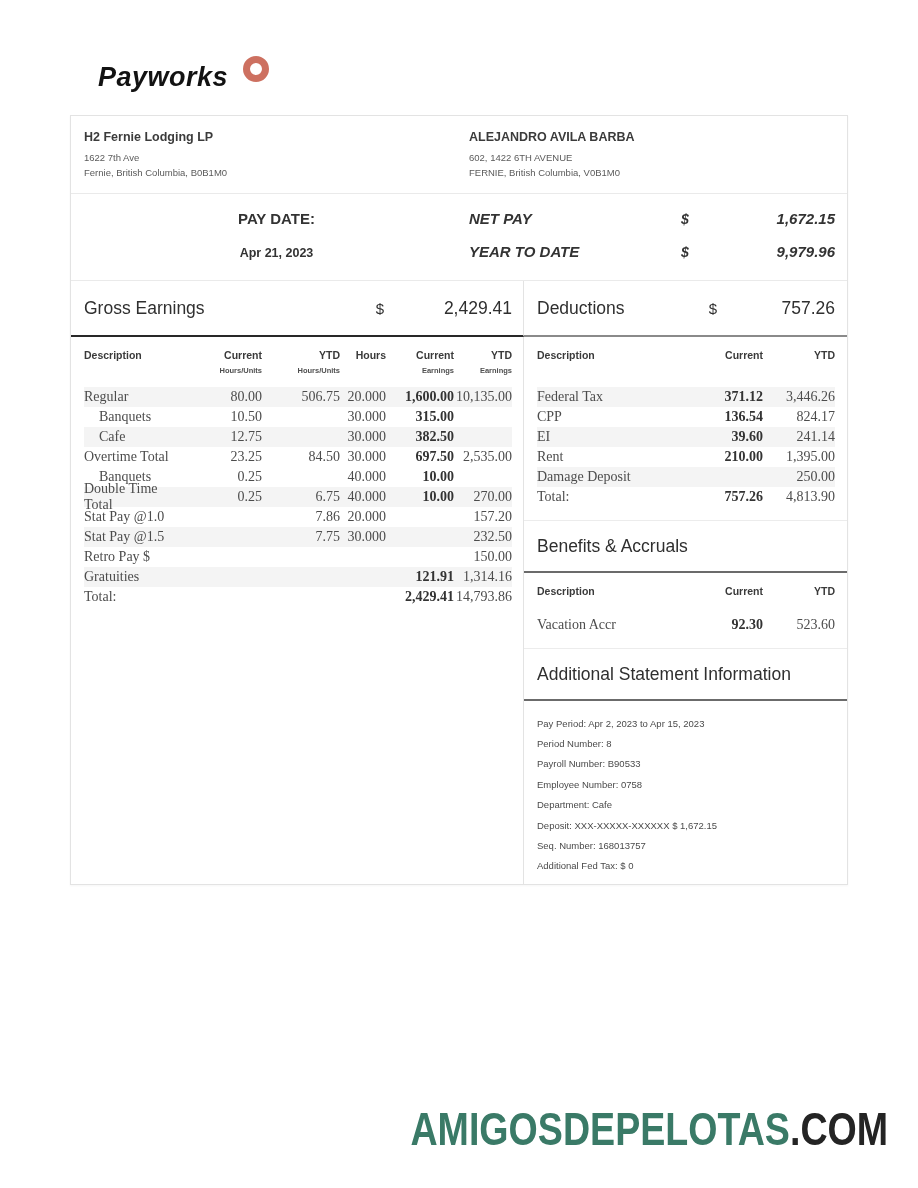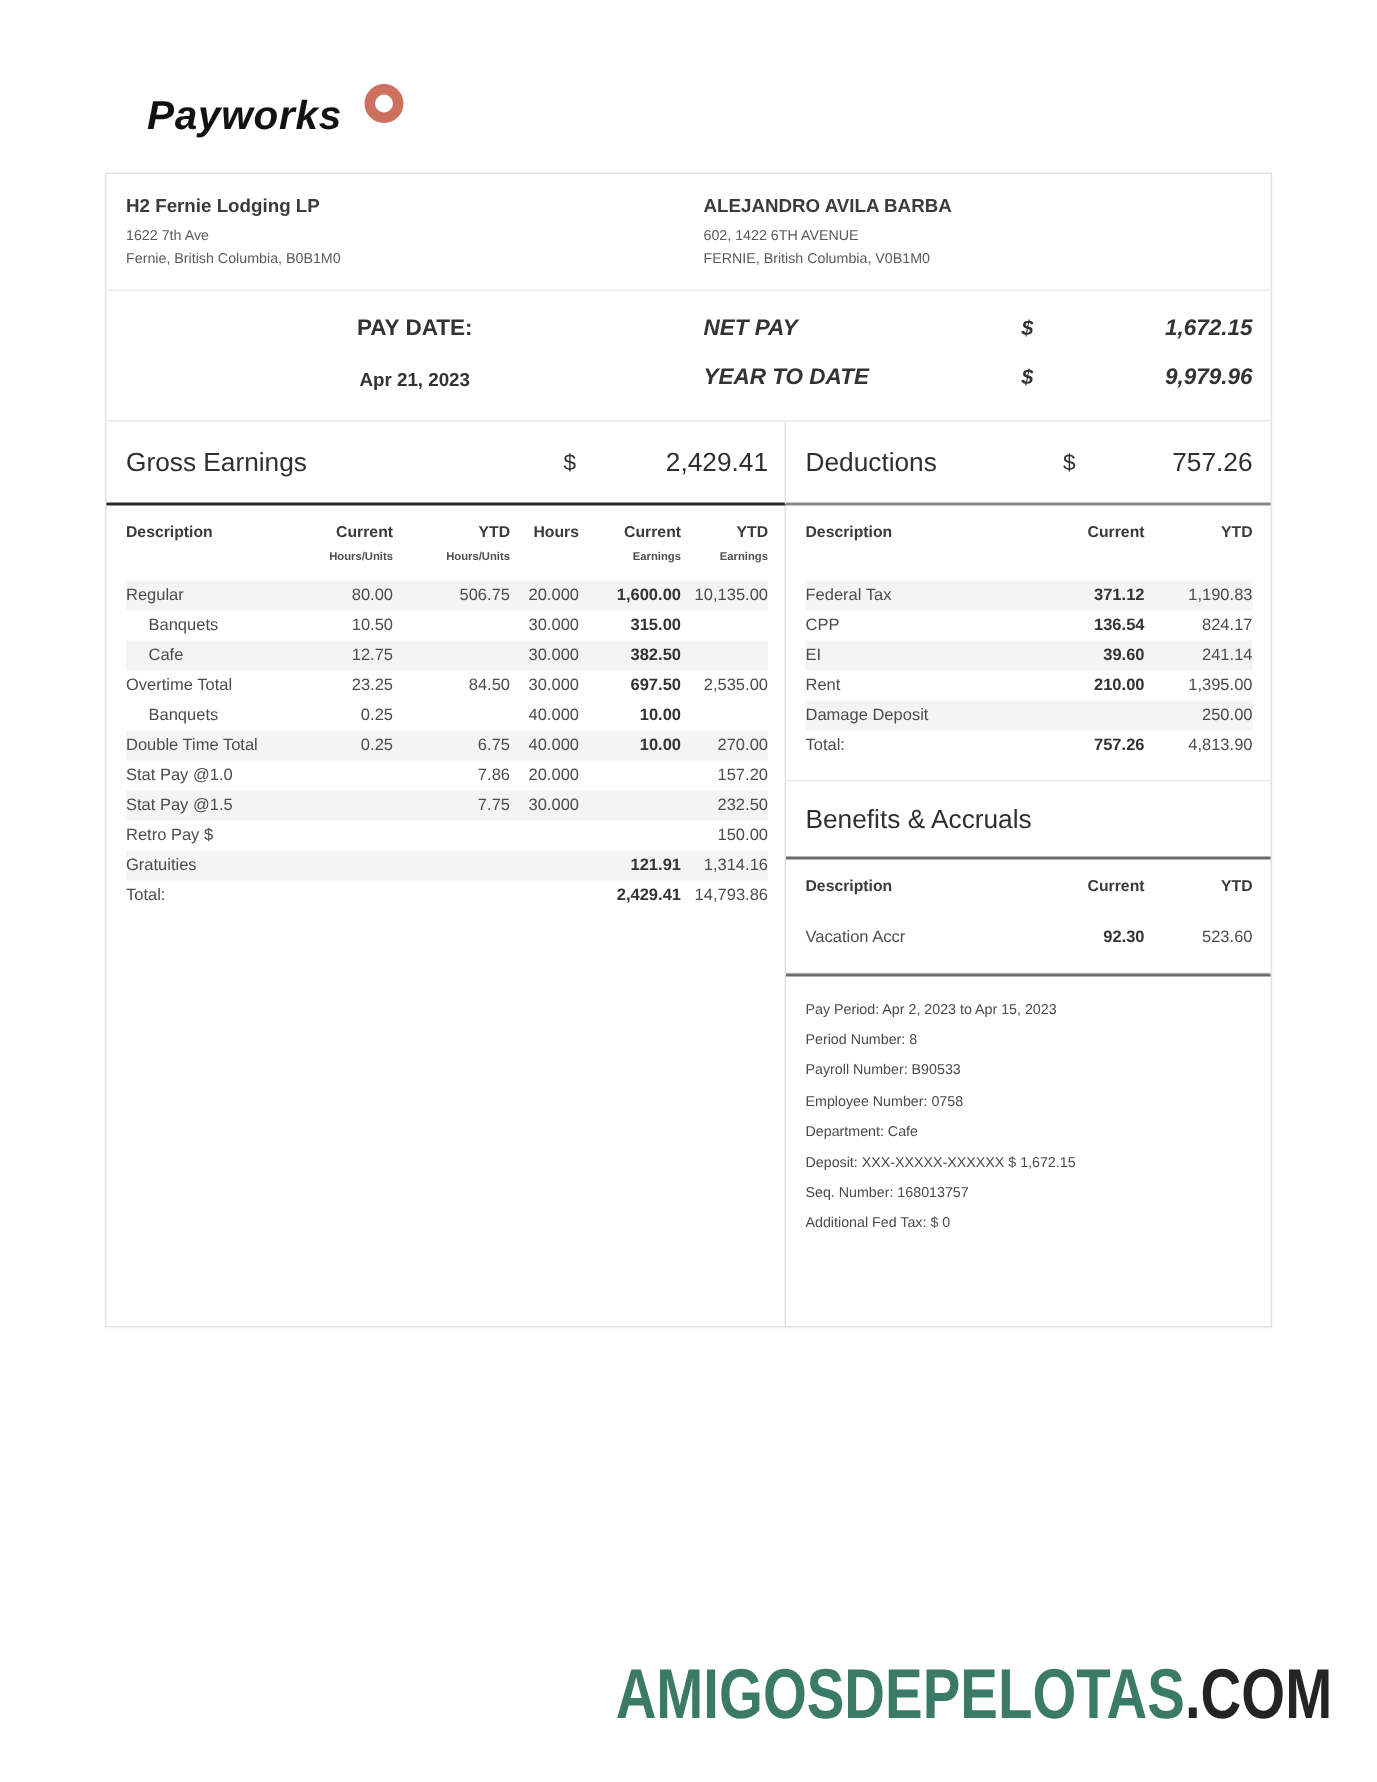--- a/index.html
+++ b/index.html
@@ -61,21 +61,21 @@
   .col-right { flex:1; display:flex; flex-direction:column; }
 
   
   .thead { display:flex; align-items:flex-start; padding-top:12px; height:50px; }
   .hcell { text-align:right; }
   .hcell.first { flex:1; text-align:left; }
   .hmain { font-size:10.5px; font-weight:bold; color:#3a3a3a; }
   .hsub { font-size:7.5px; font-weight:bold; color:#4e4e4e; margin-top:5px; }
 
   
-  .trow { display:flex; align-items:center; height:20px; font-size:11px; color:#4c4c4c; }
+  .trow { display:flex; align-items:center; height:20px; font-size:14px; color:#4c4c4c;font-family:Liberation Serif, serif; }
   .trow.shaded { background:#f4f4f4; }
   .trow .desc { flex:1; text-align:left; }
   .trow.indent .desc { padding-left:15px; }
   .cell { text-align:right; }
   .boldcell { font-weight:bold; color:#333; }
   
   .ec1{width:80px}.ec2{width:78px}.ec3{width:46px}.ec4{width:68px}.ec5{width:58px}
   
   .dc1{width:95px}.dc2{width:72px}
 
@@ -282,21 +282,21 @@
               <div class="hmain">Current</div>
             </div>
             <div class="hcell dc2">
               <div class="hmain">YTD</div>
             </div>
           </div>
         <div>
             <div class="trow shaded">
               <div class="desc">Federal Tax</div>
               <div class="cell dc1 boldcell">371.12</div>
-              <div class="cell dc2">1,190.83</div>
+              <div class="cell dc2">3,446.26</div>
             </div>
             <div class="trow">
               <div class="desc">CPP</div>
               <div class="cell dc1 boldcell">136.54</div>
               <div class="cell dc2">824.17</div>
             </div>
             <div class="trow shaded">
               <div class="desc">EI</div>
               <div class="cell dc1 boldcell">39.60</div>
               <div class="cell dc2">241.14</div>
@@ -338,20 +338,21 @@
         <div>
             <div class="trow">
               <div class="desc">Vacation Accr</div>
               <div class="cell dc1 boldcell">92.30</div>
               <div class="cell dc2">523.60</div>
             </div>
           </div>
       </div>
 
       <div class="sect-divider"></div>
+      <div class="sect-heading">Additional Statement Information</div>
       <div class="thick-line"></div>
 
       <div class="info-lines">
           <div class="info-line">Pay Period: Apr 2, 2023 to Apr 15, 2023</div>
           <div class="info-line">Period Number: 8</div>
           <div class="info-line">Payroll Number: B90533</div>
           <div class="info-line">Employee Number: 0758</div>
           <div class="info-line">Department: Cafe</div>
           <div class="info-line">Deposit: XXX-XXXXX-XXXXXX $ 1,672.15</div>
           <div class="info-line">Seq. Number: 168013757</div>

